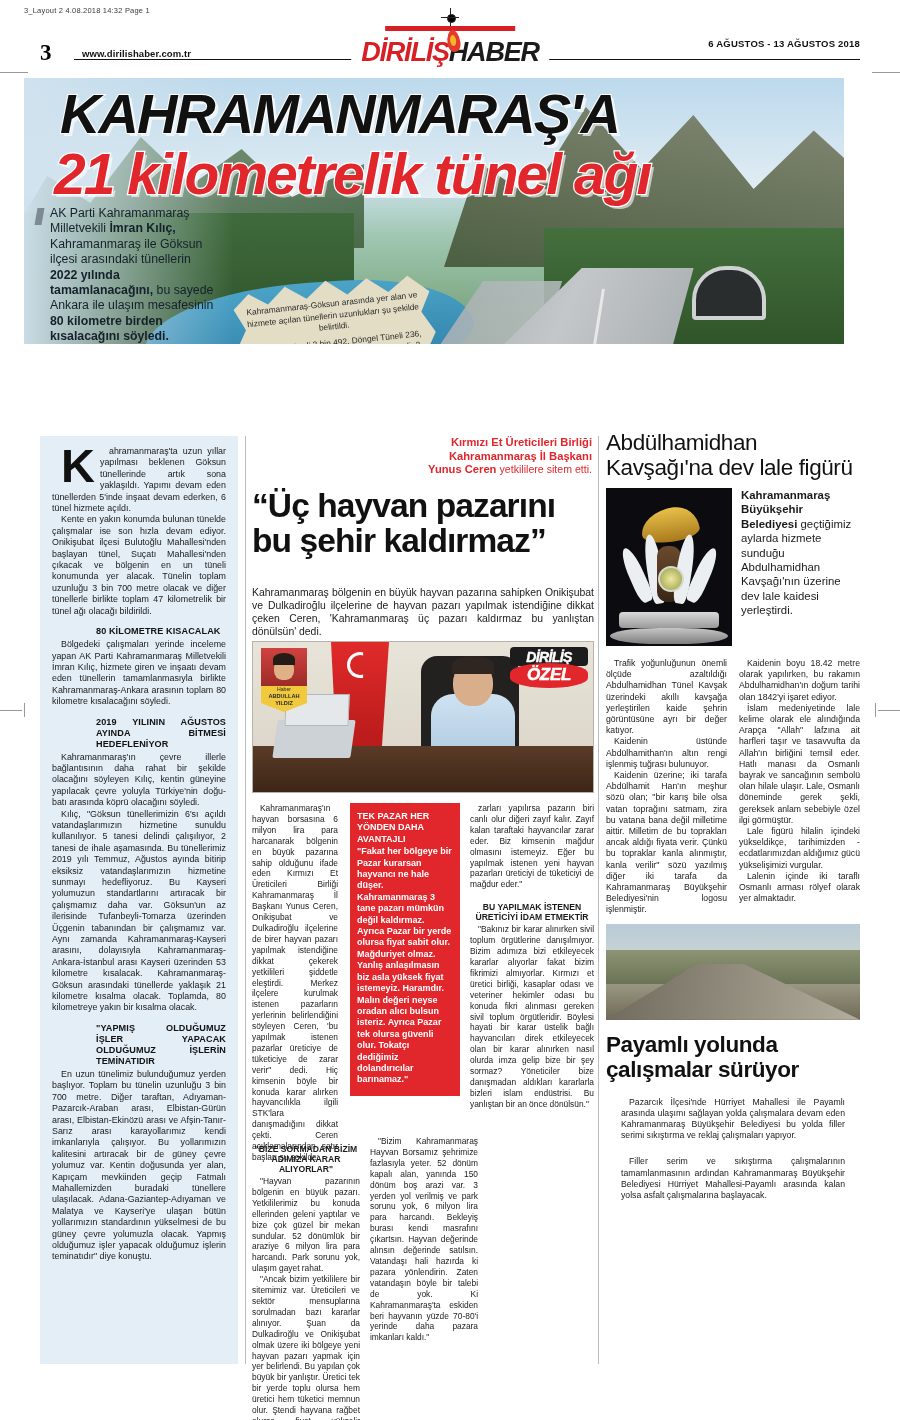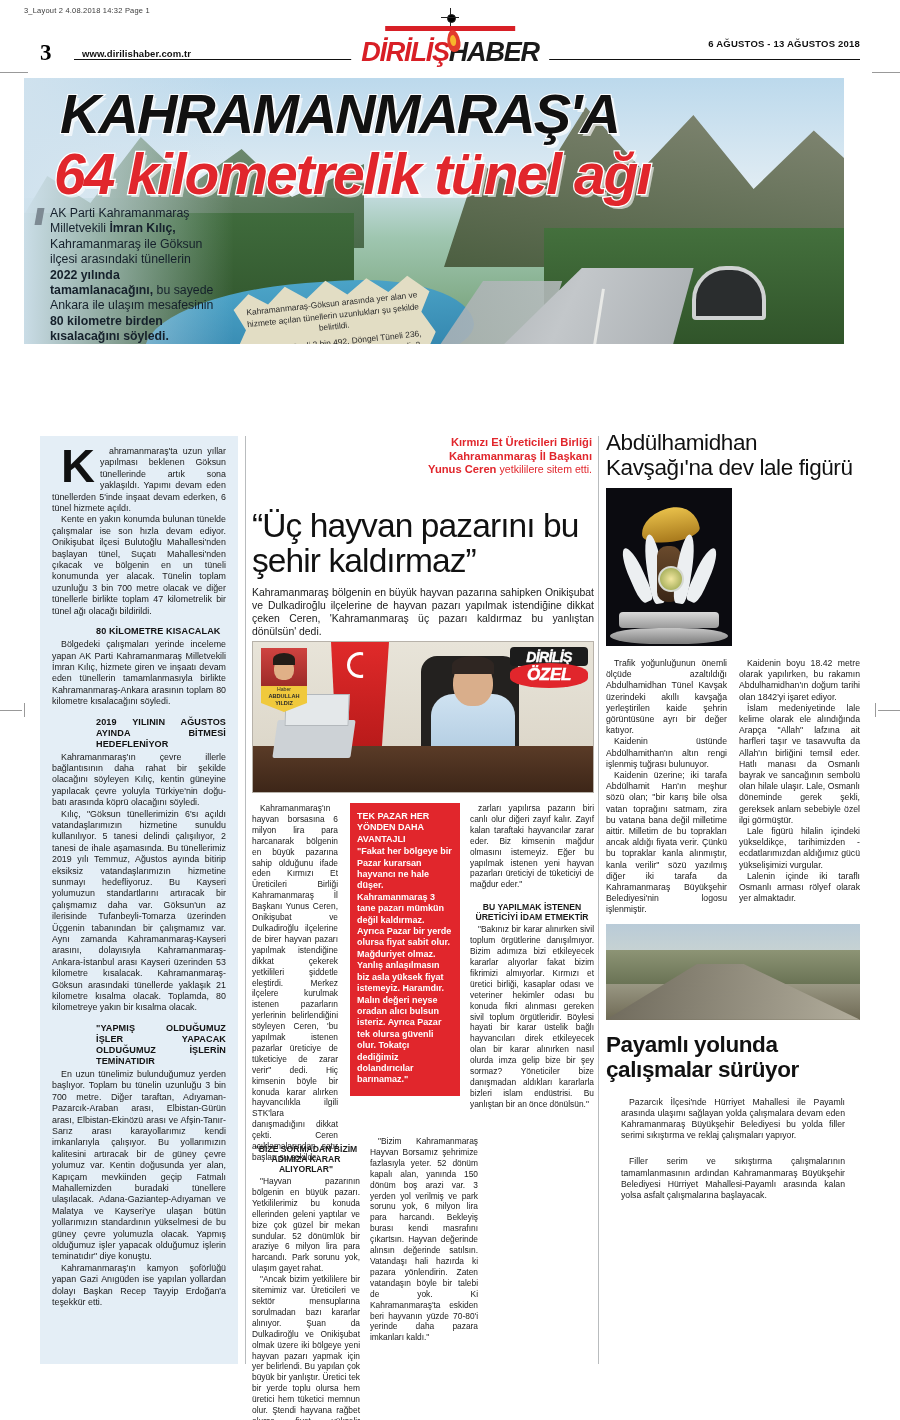--- a/index.html
+++ b/index.html
@@ -249,22 +249,22 @@
     position:absolute;left:252px;top:436px;width:342px;
   }
   .kicker{
     position:absolute;left:168px;top:0;width:172px;
     text-align:right;color:#e1262c;font-weight:bold;
     font-size:11.2px;line-height:13.6px;
   }
   .kicker .thin{font-weight:normal;font-size:10.6px;margin-top:44px;}
   .mid-head{
     position:absolute;left:0;top:52px;width:342px;
-    font-size:33.5px;line-height:35px;font-weight:normal;
-    letter-spacing:-.9px;color:#111;margin-top:20px;
+    font-size:33.5px;line-height:35px;font-weight:bold;
+    letter-spacing:-.9px;color:#111;
   }
   .mid-standfirst{
     position:absolute;left:0;top:150px;width:342px;
     font-size:10.4px;line-height:13px;text-align:justify;color:#1a1a1a;
   }
   .mid-photo{
     position:absolute;left:0;top:205px;width:342px;height:152px;
     background:linear-gradient(#cfc8bd,#b2a99c);
     overflow:hidden;border:1px solid #b7b2aa;box-sizing:border-box;
   }
@@ -490,21 +490,21 @@
     <div class="forest-l"></div>
     <div class="forest-r"></div>
     <div class="lake"></div>
     <div class="road2"></div>
     <div class="road"></div>
     <div class="road-line"></div>
     <div class="tunnel-mouth"></div>
     <div class="hero-fade"></div>
 
     <div class="head-top">KAHRAMANMARAŞ'A</div>
-    <div class="head-bottom">64 kilometrelik tünel ağı</div>
+    <div class="head-bottom">21 kilometrelik tünel ağı</div>
 
     <div class="lead-mark"></div>
     <div class="lead">AK Parti Kahramanmaraş Milletvekili <b>İmran Kılıç,</b> Kahramanmaraş ile Göksun ilçesi arasındaki tünellerin <b>2022 yılında tamamlanacağını,</b> bu sayede Ankara ile ulaşım mesafesinin <b>80 kilometre birden kısalacağını söyledi.</b></div>
 
     <div class="burst">
       <div class="burst-inner">
           <p>Kahramanmaraş-Göksun arasında yer alan ve hizmete açılan tünellerin uzunlukları şu şekilde belirtildi.</p>
           <p>Çağlayan Tüneli 2 bin 492, Döngel Tüneli 236, Tekir Tüneli bin 154, Ahmet Eskalen Tüneli, 2 bin 847, T1 Tüneli bin 95, TO tüneli 470 metre.</p>
           <p>Hizmete açılmayan ve kazılarının tamamlanıp çalışmasının devam ettiği tüneller ise şunlar, T1 tüneli bin 390, T2 tüneli bin 400, T3 tüneli 3 bin 678, T4 tüneli 400, T5 tüneli 610 metre olarak belirlendi.</p>
           <p>Son olarak ihalesi yapılacak olan 2 adet tüneller ise 800 ve 770 metre olarak yapılacak.</p>
@@ -522,21 +522,20 @@
     <div class="body-txt">
       <p class="dropcap-p"><span class="dropcap">K</span><span>ahramanmaraş'ta uzun yıllar yapılması beklenen Göksun tünellerinde artık sona yaklaşıldı. Yapımı devam eden tünellerden 5'inde inşaat devam ederken, 6 tünel hizmete açıldı.</span></p>
       <p>Kente en yakın konumda bulunan tünelde çalışmalar ise son hızla devam ediyor. Onikişubat ilçesi Bulutoğlu Mahallesi'nden başlayan tünel, Suçatı Mahallesi'nden çıkacak ve bölgenin en un tüneli konumunda yer alacak. Tünelin toplam uzunluğu 3 bin 700 metre olacak ve diğer tünellerle birlikte toplam 47 kilometrelik bir tünel ağı olacağı bildirildi.</p>
       <div class="sub">80 KİLOMETRE KISACALAK</div>
       <p>Bölgedeki çalışmaları yerinde inceleme yapan AK Parti Kahramanmaraş Milletvekili İmran Kılıç, hizmete giren ve inşaatı devam eden tünellerin tamamlanmasıyla birlikte Kahramanmaraş-Ankara arasının toplam 80 kilometre kısalacağını söyledi.</p>
       <div class="sub">2019 YILININ AĞUSTOS AYINDA BİTMESİ HEDEFLENİYOR</div>
       <p>Kahramanmaraş'ın çevre illerle bağlantısının daha rahat bir şekilde olacağını söyleyen Kılıç, kentin güneyine yapılacak çevre yoluyla Türkiye'nin doğu-batı arasında köprü olacağını söyledi.</p>
       <p>Kılıç, "Göksun tünellerimizin 6'sı açıldı vatandaşlarımızın hizmetine sunuldu kullanılıyor. 5 tanesi delindi çalışılıyor, 2 tanesi de ihale aşamasında. Bu tünellerimiz 2019 yılı Temmuz, Ağustos ayında bitirip eksiksiz vatandaşlarımızın hizmetine sunmayı hedefliyoruz. Bu Kayseri yolumuzun standartlarını artıracak bir çalışmamız daha var. Göksun'un az ilerisinde Tufanbeyli-Tomarza üzerinden Üçgenin tabanından bir çalışmamız var. Aynı zamanda Kahramanmaraş-Kayseri arasını, dolayısıyla Kahramanmaraş-Ankara-İstanbul arası Kayseri üzerinden 53 kilometre kısalacak. Kahramanmaraş-Göksun arasındaki tünellerde yaklaşık 21 kilometre kısalma olacak. Toplamda, 80 kilometreye yakın bir kısalma olacak.</p>
       <div class="sub">"YAPMIŞ OLDUĞUMUZ İŞLER YAPACAK OLDUĞUMUZ İŞLERİN TEMİNATIDIR</div>
       <p>En uzun tünelimiz bulunduğumuz yerden başlıyor. Toplam bu tünelin uzunluğu 3 bin 700 metre. Diğer taraftan, Adıyaman-Pazarcık-Araban arası, Elbistan-Gürün arası, Elbistan-Ekinözü arası ve Afşin-Tanır-Sarız arası karayollarımız kendi imkanlarıyla çalışıyor. Bu yollarımızın kalitesini artıracak bir de güney çevre yolumuz var. Kentin doğusunda yer alan, Kapıçam mevkiinden geçip Fatmalı Mahallemizden buradaki tünellere ulaşılacak. Adana-Gaziantep-Adıyaman ve Malatya ve Kayseri'ye ulaşan bütün yollarımızın standardının yükselmesi de bu güney çevre yolumuzla olacak. Yapmış olduğumuz işler yapacak olduğumuz işlerin teminatıdır" diye konuştu.</p>
-      <p>Kahramanmaraş'ın kamyon şoförlüğü yapan Gazi Anıgüden ise yapılan yollardan dolayı Başkan Recep Tayyip Erdoğan'a teşekkür etti.</p>
     </div>
   </div>
 
   <div class="mid">
     <div class="kicker">
       <span>Kırmızı Et Üreticileri Birliği Kahramanmaraş İl Başkanı Yunus Ceren</span>
       <span class="thin">yetkililere sitem etti.</span>
     </div>
 
     <div class="mid-head">“Üç hayvan pazarını bu şehir kaldırmaz”</div>
@@ -602,20 +601,21 @@
         <div class="tugra"></div>
         <div class="tp p1"></div>
         <div class="tp p2"></div>
         <div class="tp-core"></div>
         <div class="tp p3"></div>
         <div class="tp p4"></div>
         <div class="emblem"></div>
       </div>
     </div>
 
+    <div class="r-intro"><b>Kahramanmaraş Büyükşehir Belediyesi</b> geçtiğimiz aylarda hizmete sunduğu Abdulhamidhan Kavşağı'nın üzerine dev lale kaidesi yerleştirdi.</div>
 
     <div class="r-cols">
       <p>Trafik yoğunluğunun önemli ölçüde azaltıldığı Abdulhamidhan Tünel Kavşak üzerindeki akıllı kavşağa yerleştirilen kaide şehrin görüntüsüne ayrı bir değer katıyor.</p>
       <p>Kaidenin üstünde Abdülhamithan'ın altın rengi işlenmiş tuğrası bulunuyor.</p>
       <p>Kaidenin üzerine; iki tarafa Abdülhamit Han'ın meşhur sözü olan; "bir karış bile olsa vatan toprağını satmam, zira bu vatana bana değil milletime aittir. Milletim de bu toprakları ancak aldığı fiyata verir. Çünkü bu topraklar kanla alınmıştır, kanla verilir" sözü yazılmış diğer iki tarafa da Kahramanmaraş Büyükşehir Belediyesi'nin logosu işlenmiştir.</p>
       <p>Kaidenin boyu 18.42 metre olarak yapılırken, bu rakamın Abdulhamidhan'ın doğum tarihi olan 1842'yi işaret ediyor.</p>
       <p>İslam medeniyetinde lale kelime olarak ele alındığında Arapça "Allah" lafzına ait harfleri taşır ve tasavvufta da Allah'ın birliğini temsil eder. Hatlı manası da Osmanlı bayrak ve sancağının sembolü olan hilale ulaşır. Lale, Osmanlı döneminde gerek şekli, gereksek anlam sebebiyle özel ilgi görmüştür.</p>
       <p>Lale figürü hilalin içindeki yükseldikçe, tarihimizden - ecdatlarımızdan aldığımız gücü yükselişimizi vurgular.</p>
       <p>Lalenin içinde iki taraflı Osmanlı arması rölyef olarak yer almaktadır.</p>
     </div>

